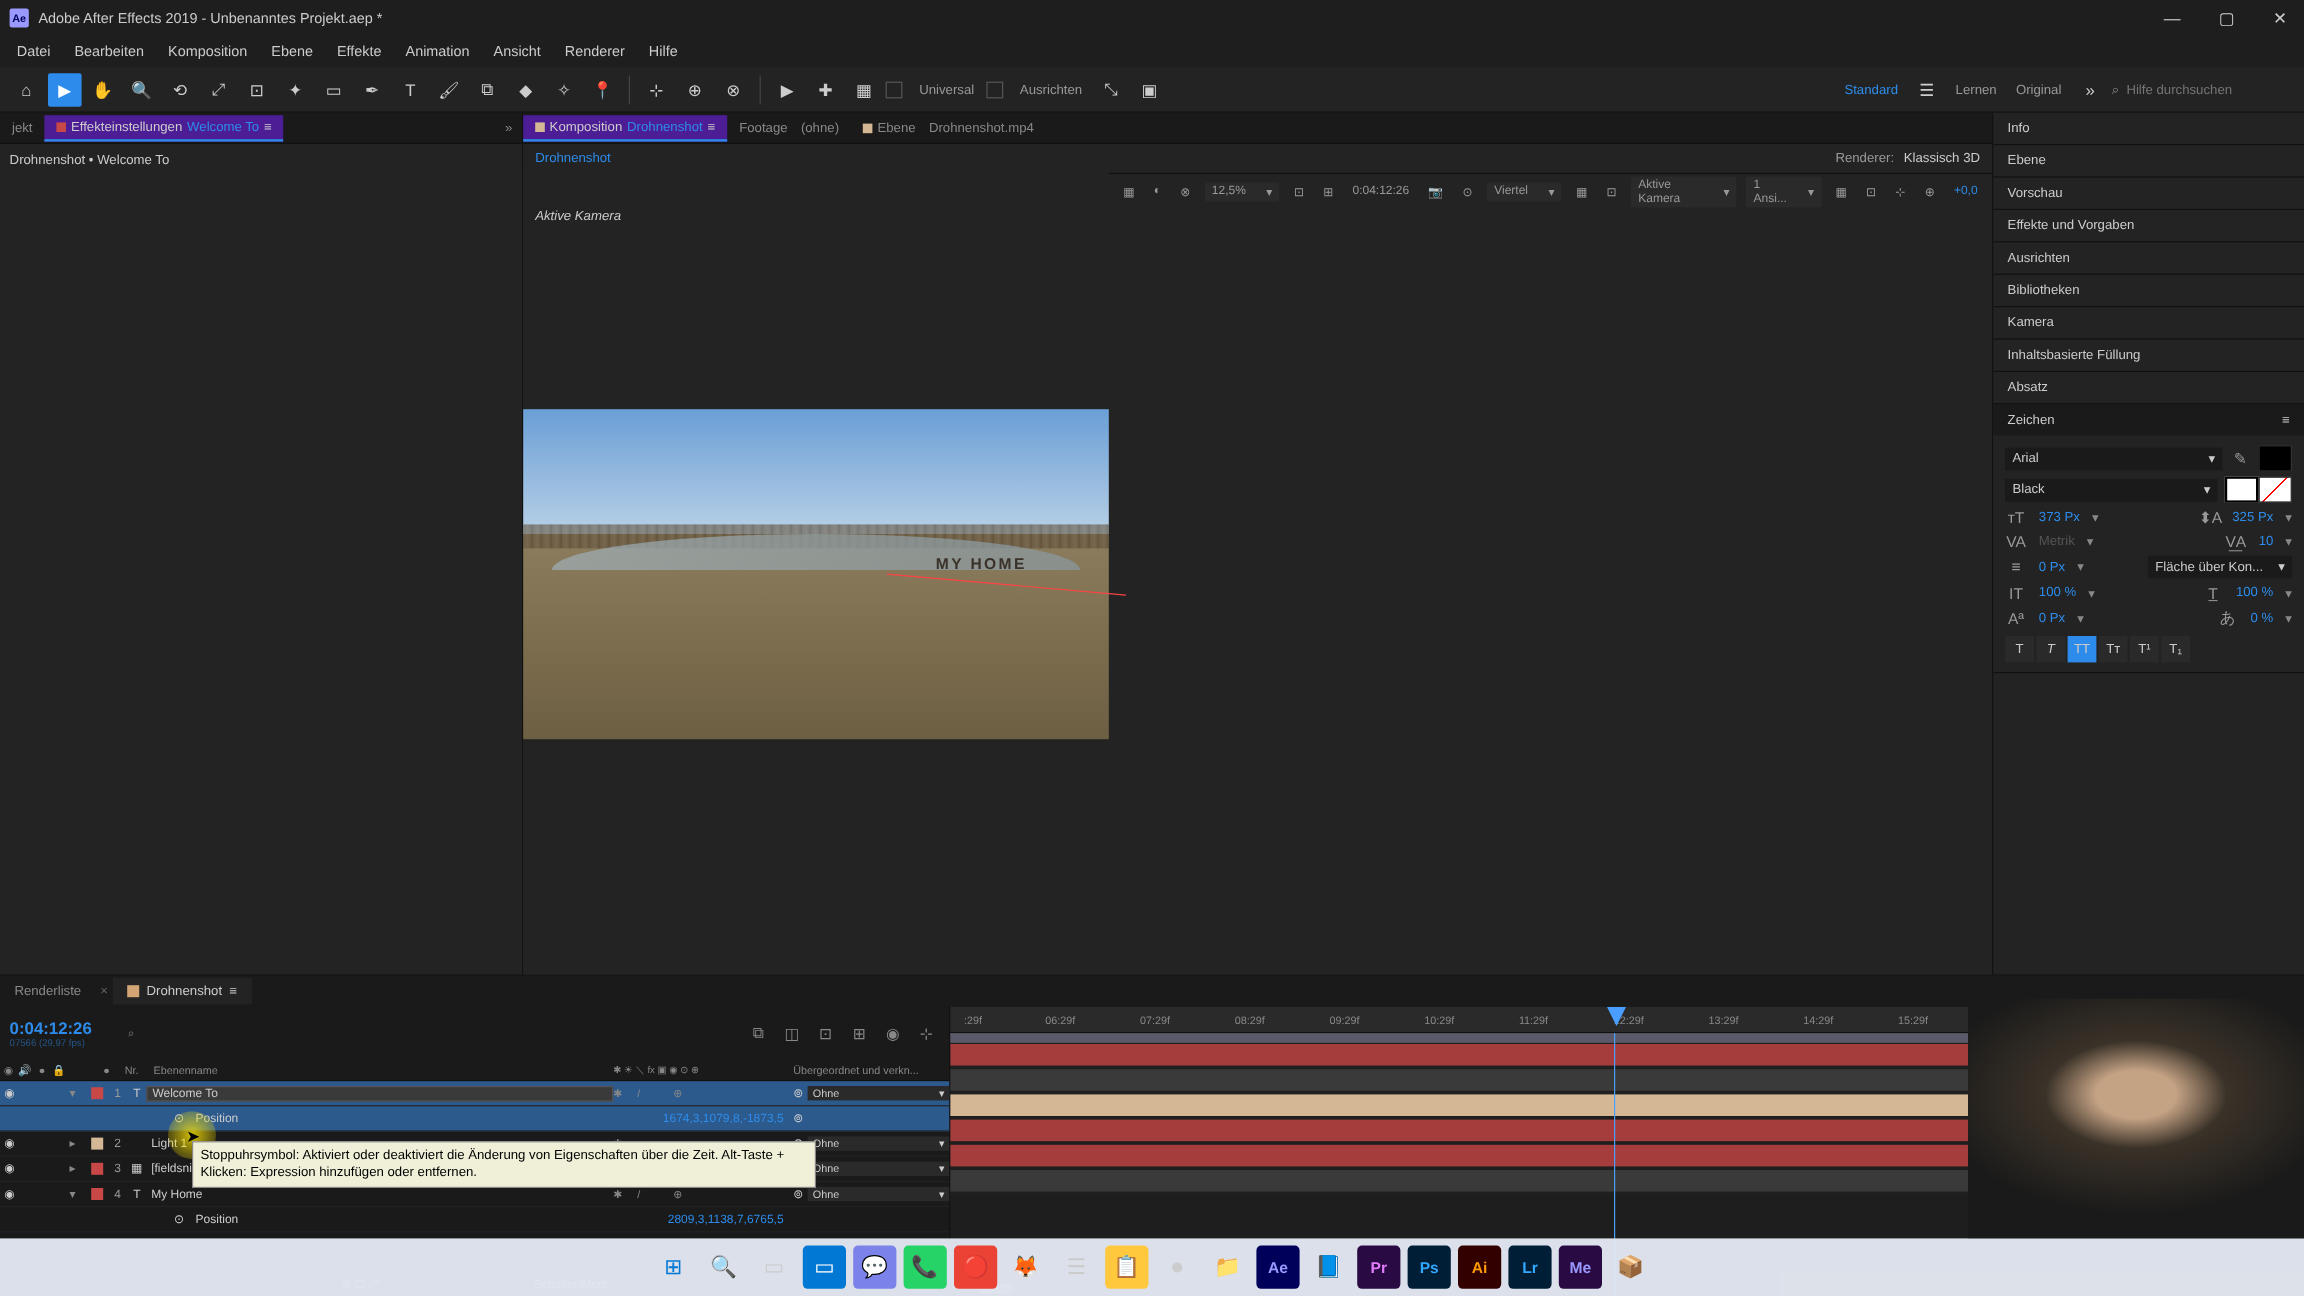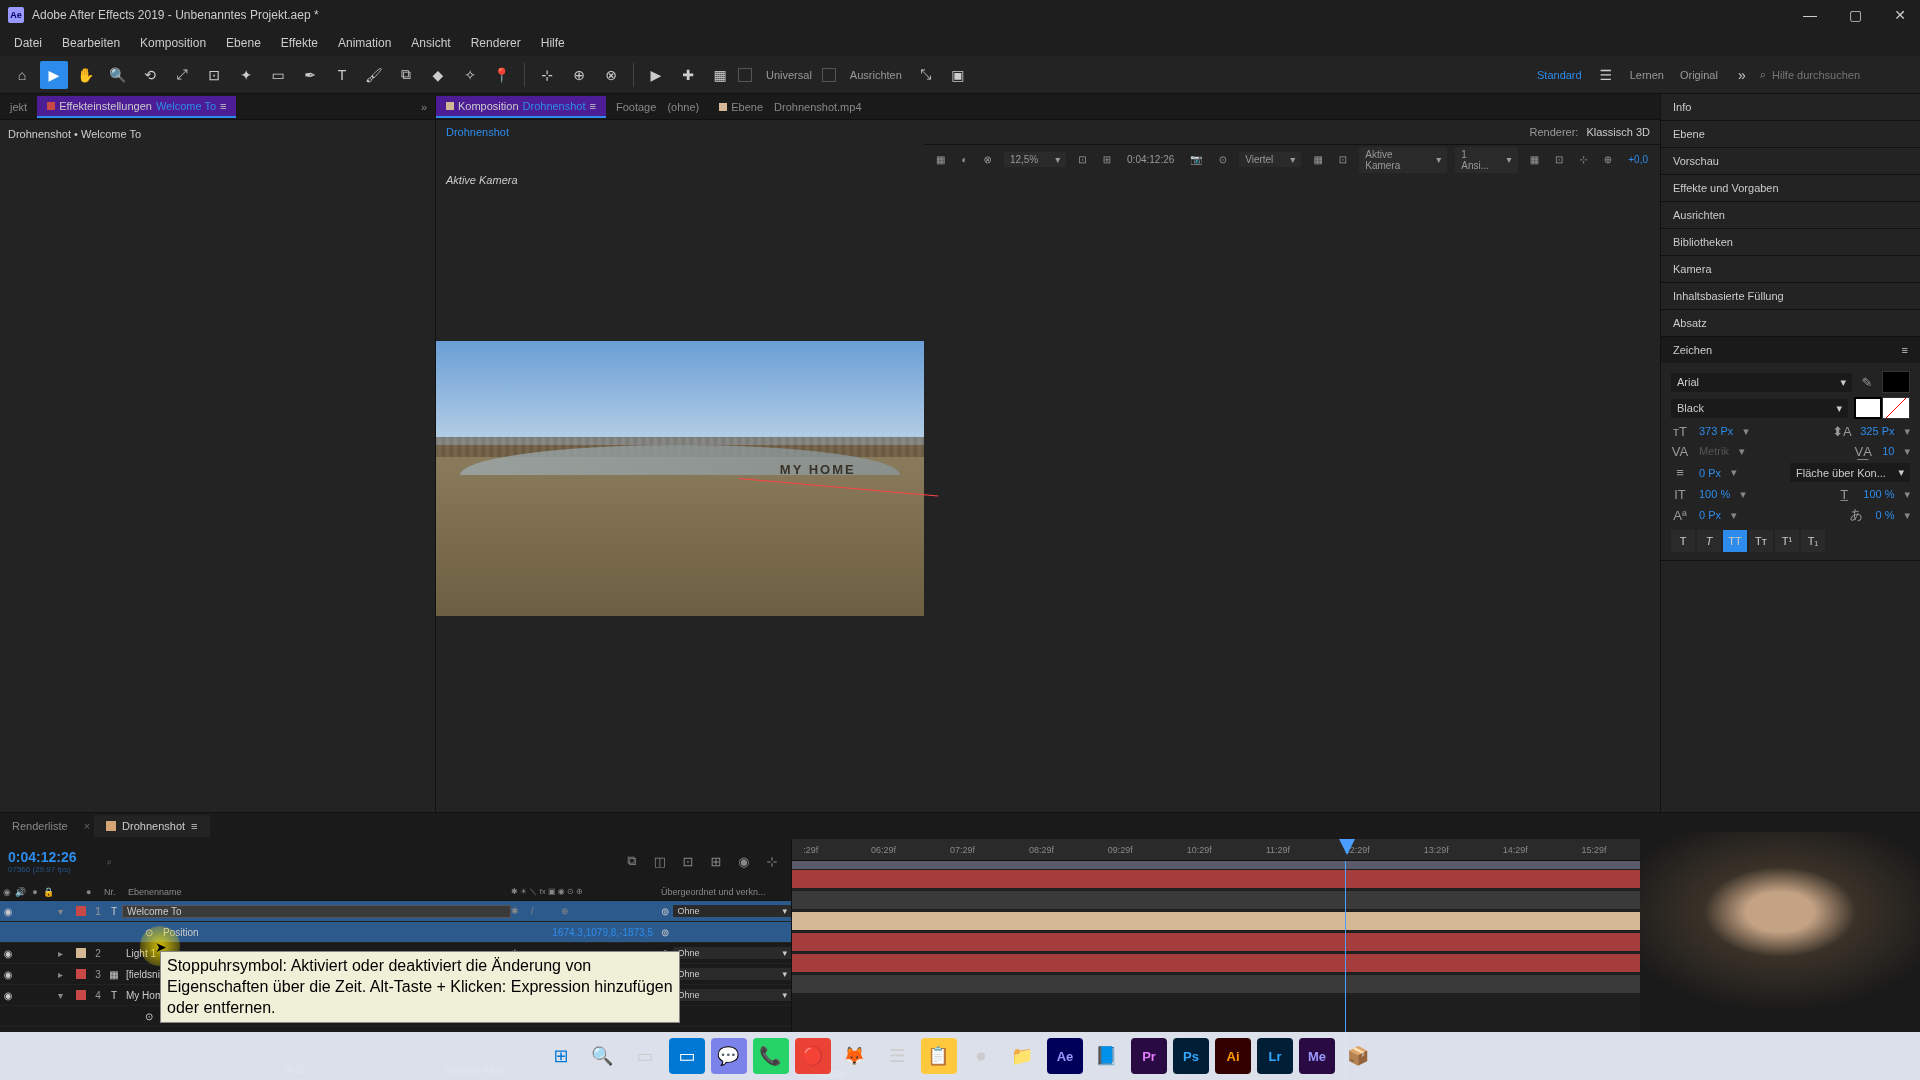--- a/index.html
+++ b/index.html
@@ -113,21 +113,21 @@
 .tl-workbar-inner { position: absolute; left: 0; width: 100%; height: 100%; background: #5a5a6a; }
 .tl-track-row { height: 21px; position: relative; border-bottom: 1px solid #222; }
 .tl-bar { position: absolute; height: 18px; top: 1px; }
 .tl-bar.red { background: #a63d3d; }
 .tl-bar.tan { background: #d4b896; }
 .tl-bar.dark { background: #3a3a3a; }
 .tl-playline { position: absolute; top: 22px; bottom: 0; width: 1px; background: #4a9eff; }
 .tl-footer { height: 20px; display: flex; align-items: center; padding: 0 8px; background: #1a1a1a; font-size: 10px; color: #888; justify-content: center; gap: 130px; }
 
 
-.tooltip { position: absolute; background: #f0f0d8; color: #000; padding: 4px 6px; font-size: 16px; border: 1px solid #888; z-index: 1000; max-width: 520px; line-height: 1.3; }
+.tooltip { position: absolute; background: #f0f0d8; color: #000; padding: 4px 6px; font-size: 11px; border: 1px solid #888; z-index: 1000; max-width: 520px; line-height: 1.3; }
 .highlight-circle { position: absolute; width: 40px; height: 40px; background: radial-gradient(circle, rgba(255,230,0,0.8), rgba(255,230,0,0)); border-radius: 50%; pointer-events: none; z-index: 999; }
 .cursor-arrow { position: absolute; z-index: 1001; font-size: 14px; color: #000; }
 
 
 .taskbar { position: absolute; bottom: 0; left: 0; right: 0; height: 48px; background: rgba(230,235,245,0.95); display: flex; align-items: center; justify-content: center; gap: 6px; }
 .task-icon { width: 36px; height: 36px; border-radius: 4px; display: flex; align-items: center; justify-content: center; font-size: 18px; cursor: pointer; }
 
 
 .webcam { position: absolute; bottom: 48px; right: 0; width: 280px; height: 200px; background: #2a2a2a; z-index: 500; border-radius: 4px 0 0 0; overflow: hidden; }
 .webcam-person { width: 100%; height: 100%; background: radial-gradient(ellipse 60% 50% at 50% 40%, #c4a284 20%, #3a3228 45%, #1a1a1a 100%); }

